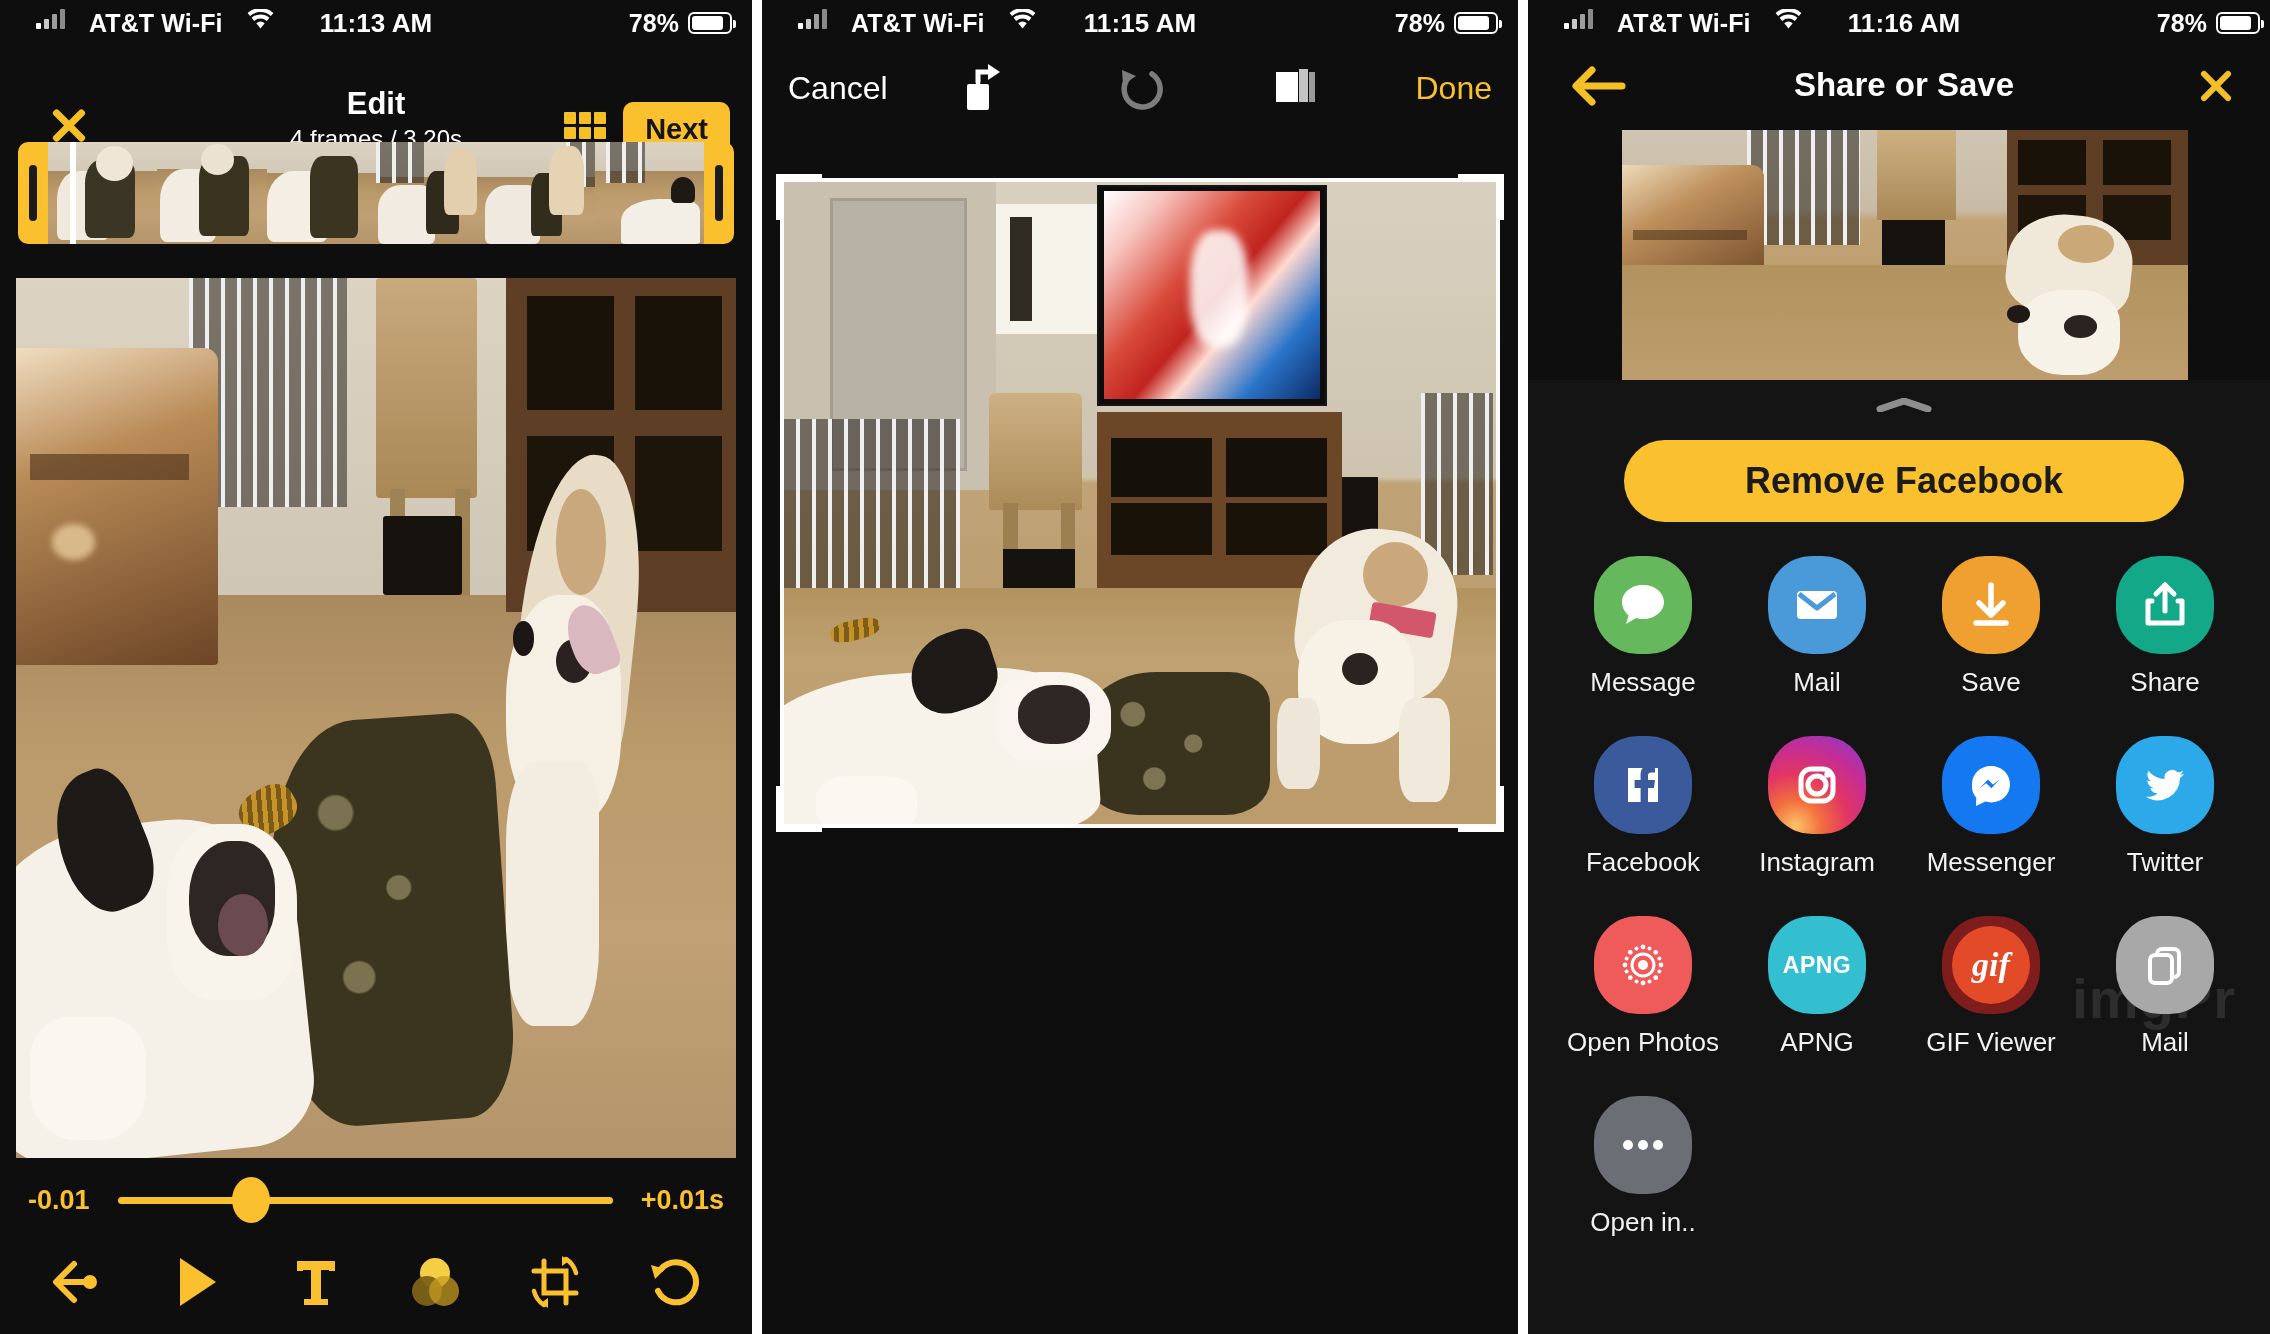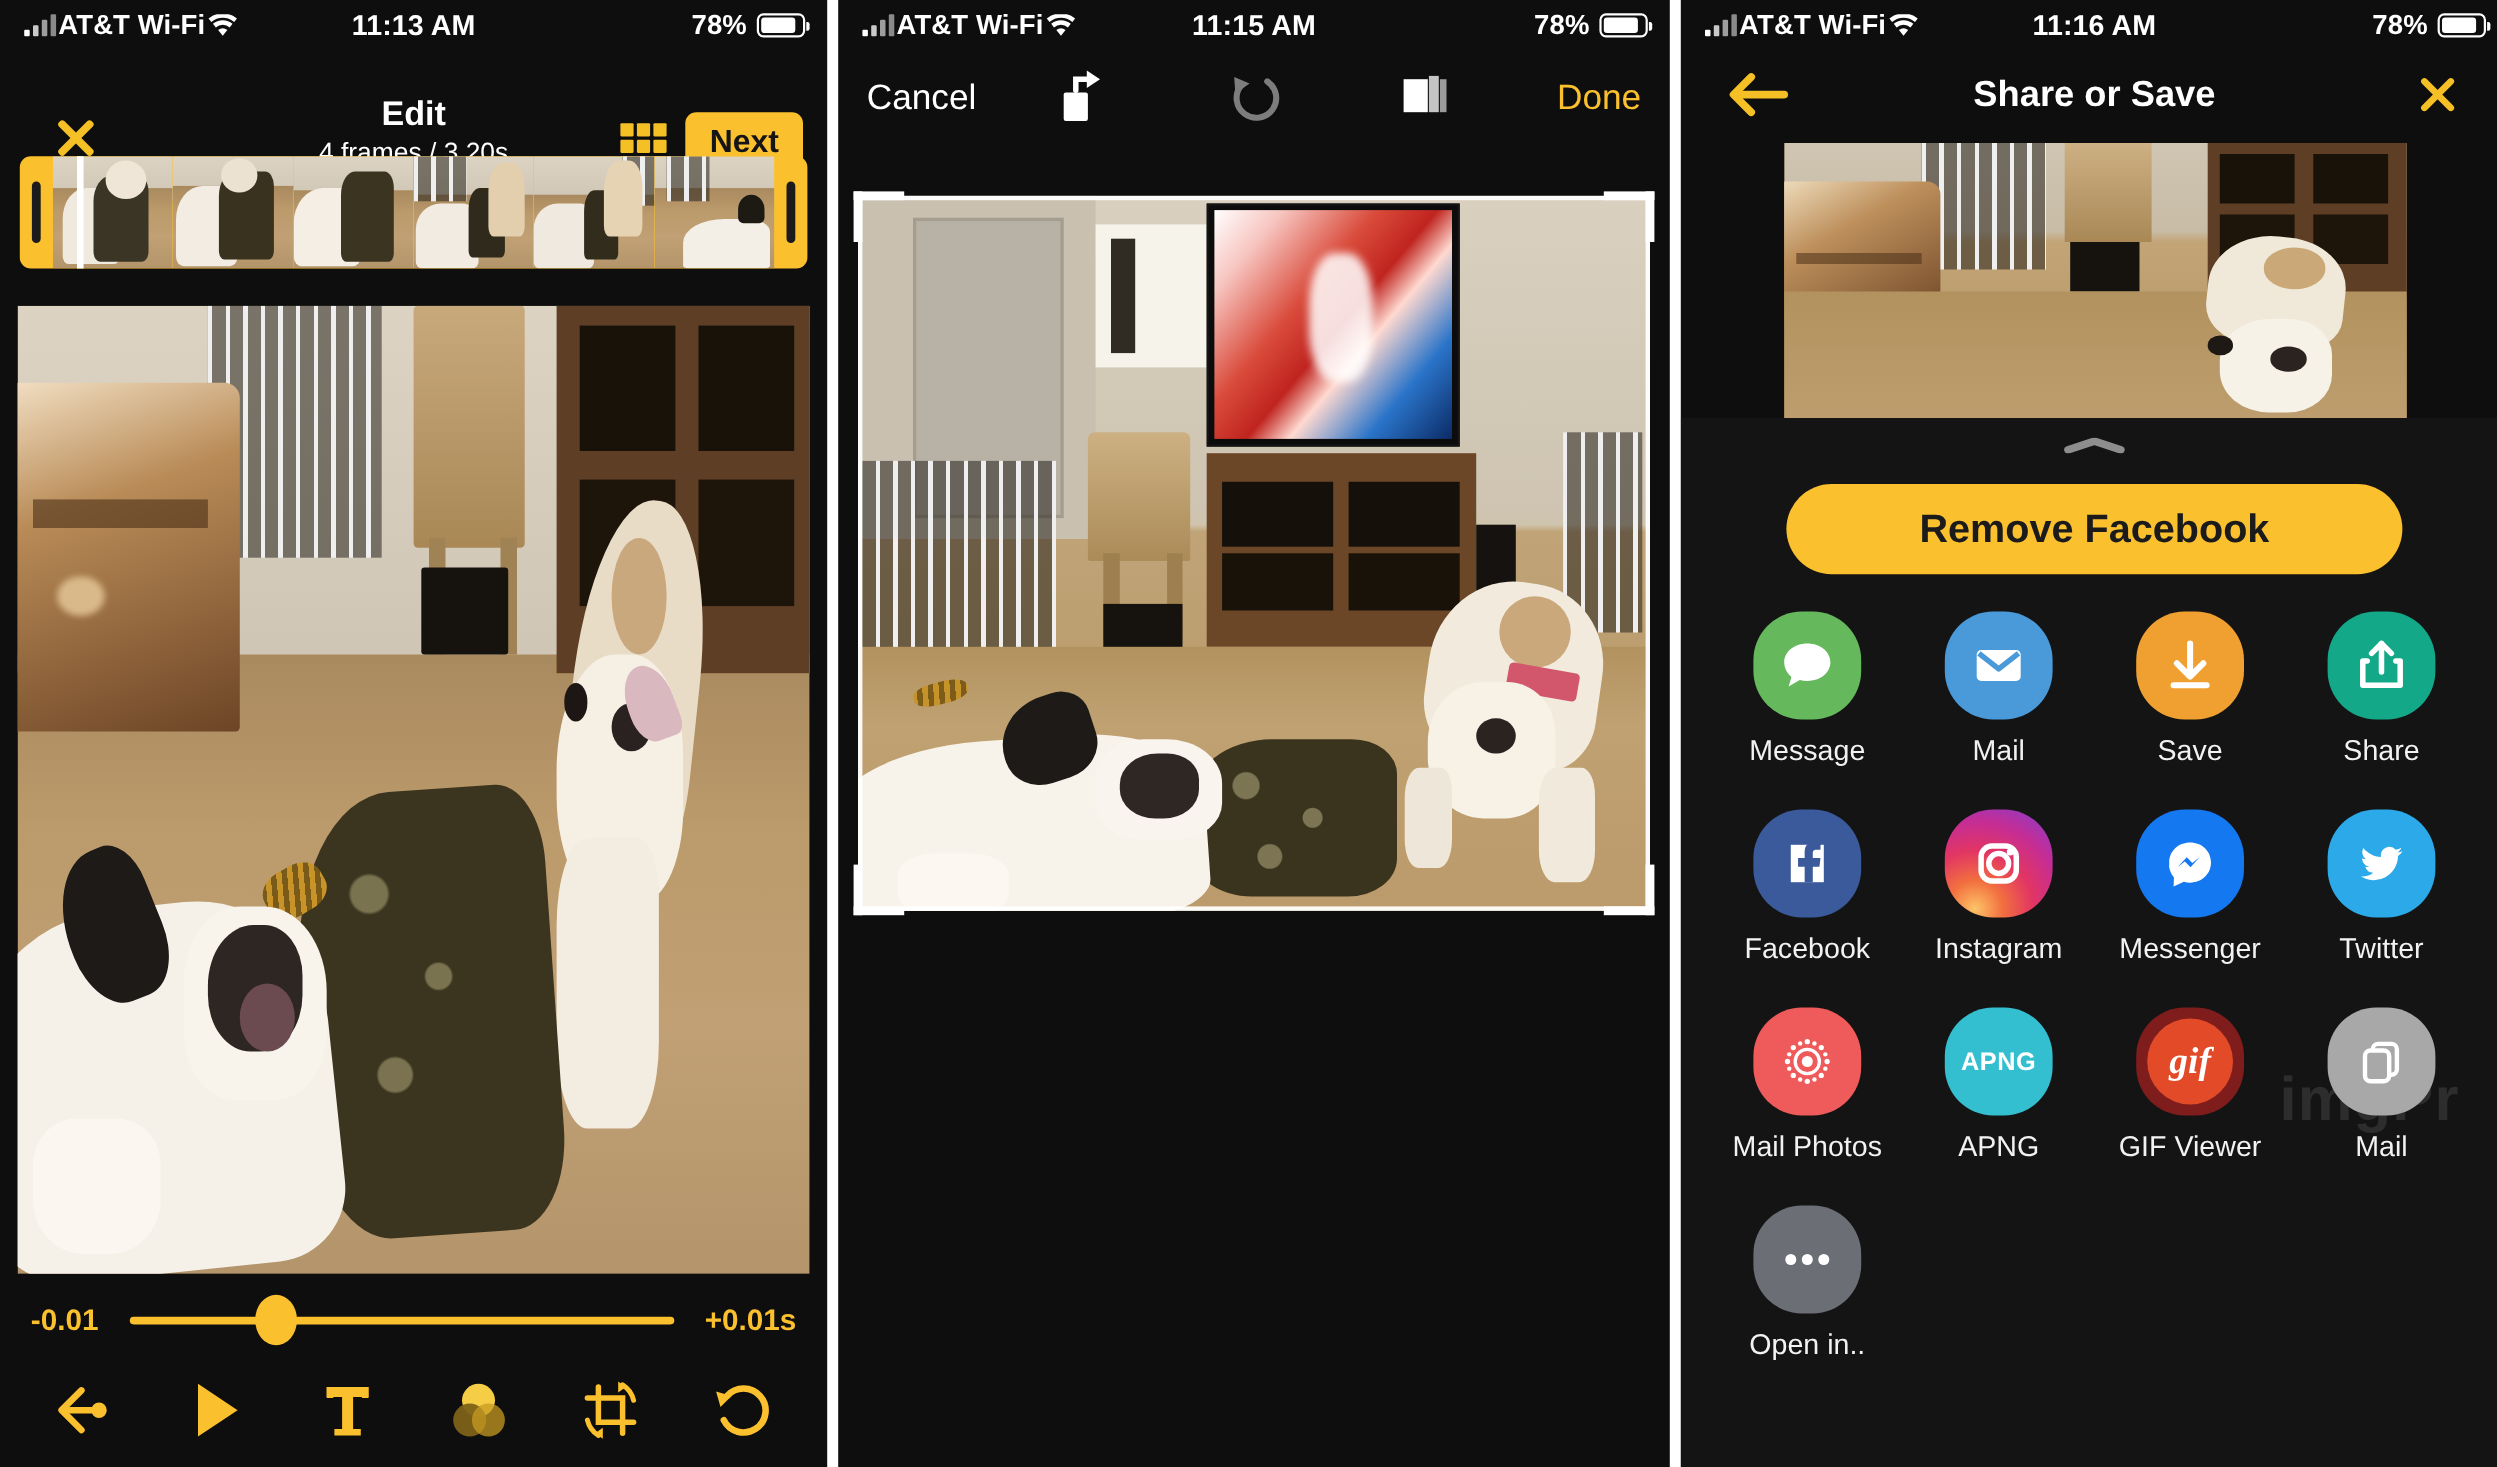--- a/index.html
+++ b/index.html
@@ -16,21 +16,21 @@
   .divider { width: 10px; height: 1334px; background: #ffffff; flex: 0 0 auto; }
   .p2 { width: 756px; }
   .p3 { width: 752px; }
 
   
   .statusbar {
     position: absolute; top: 0; left: 0; right: 0; height: 46px;
     display: flex; align-items: center; color: #fff;
     font-size: 26px; font-weight: 700; letter-spacing: .1px;
   }
-  .sb-left { display: flex; align-items: center; gap: 2px; padding-left: 22px; flex: 0 0 auto; }
+  .sb-left { display: flex; align-items: flex-start; gap: 24px; padding-left: 36px; flex: 0 0 auto; }
   .sb-center { position: absolute; left: 0; right: 0; text-align: center; font-size: 26px; font-weight: 700; pointer-events: none; }
   .sb-right { margin-left: auto; display: flex; align-items: center; gap: 9px; padding-right: 20px; flex: 0 0 auto; position: relative; z-index: 2; }
   .bars { display: flex; align-items: flex-end; gap: 3px; height: 20px; }
   .bars i { display: block; width: 5px; background: #8a8a8a; border-radius: 1px; }
   .bars i:nth-child(1) { height: 6px; background: #fff; }
   .bars i:nth-child(2) { height: 10px; background: #c9c9c9; }
   .bars i:nth-child(3) { height: 15px; background: #9d9d9d; }
   .bars i:nth-child(4) { height: 20px; background: #8a8a8a; }
   .carrier { font-size: 25px; font-weight: 700; }
   .wifi svg { display: block; }
@@ -650,21 +650,21 @@
                   <circle cx="45.4" cy="22.5" r="2"></circle>
                   <circle cx="45.4" cy="35.5" r="2"></circle>
                 <circle cx="35.5" cy="45.4" r="2"></circle>
                   <circle cx="22.5" cy="45.4" r="2"></circle>
                   <circle cx="12.6" cy="35.5" r="2"></circle>
                 <circle cx="12.6" cy="22.5" r="2"></circle>
                   <circle cx="22.5" cy="12.6" r="2"></circle>
               </g>
             </svg>
           </div>
-          <div class="share-label">Mail Photos</div>
+          <div class="share-label">Open Photos</div>
         </div>
 
         <div class="share-item">
           <div class="app-icon squircle" style="background:#34bfd1">
             <span style="color:#fff;font-size:23px;font-weight:700;letter-spacing:.5px;font-family:'Liberation Sans',sans-serif">APNG</span>
           </div>
           <div class="share-label">APNG</div>
         </div>
 
         <div class="share-item">

